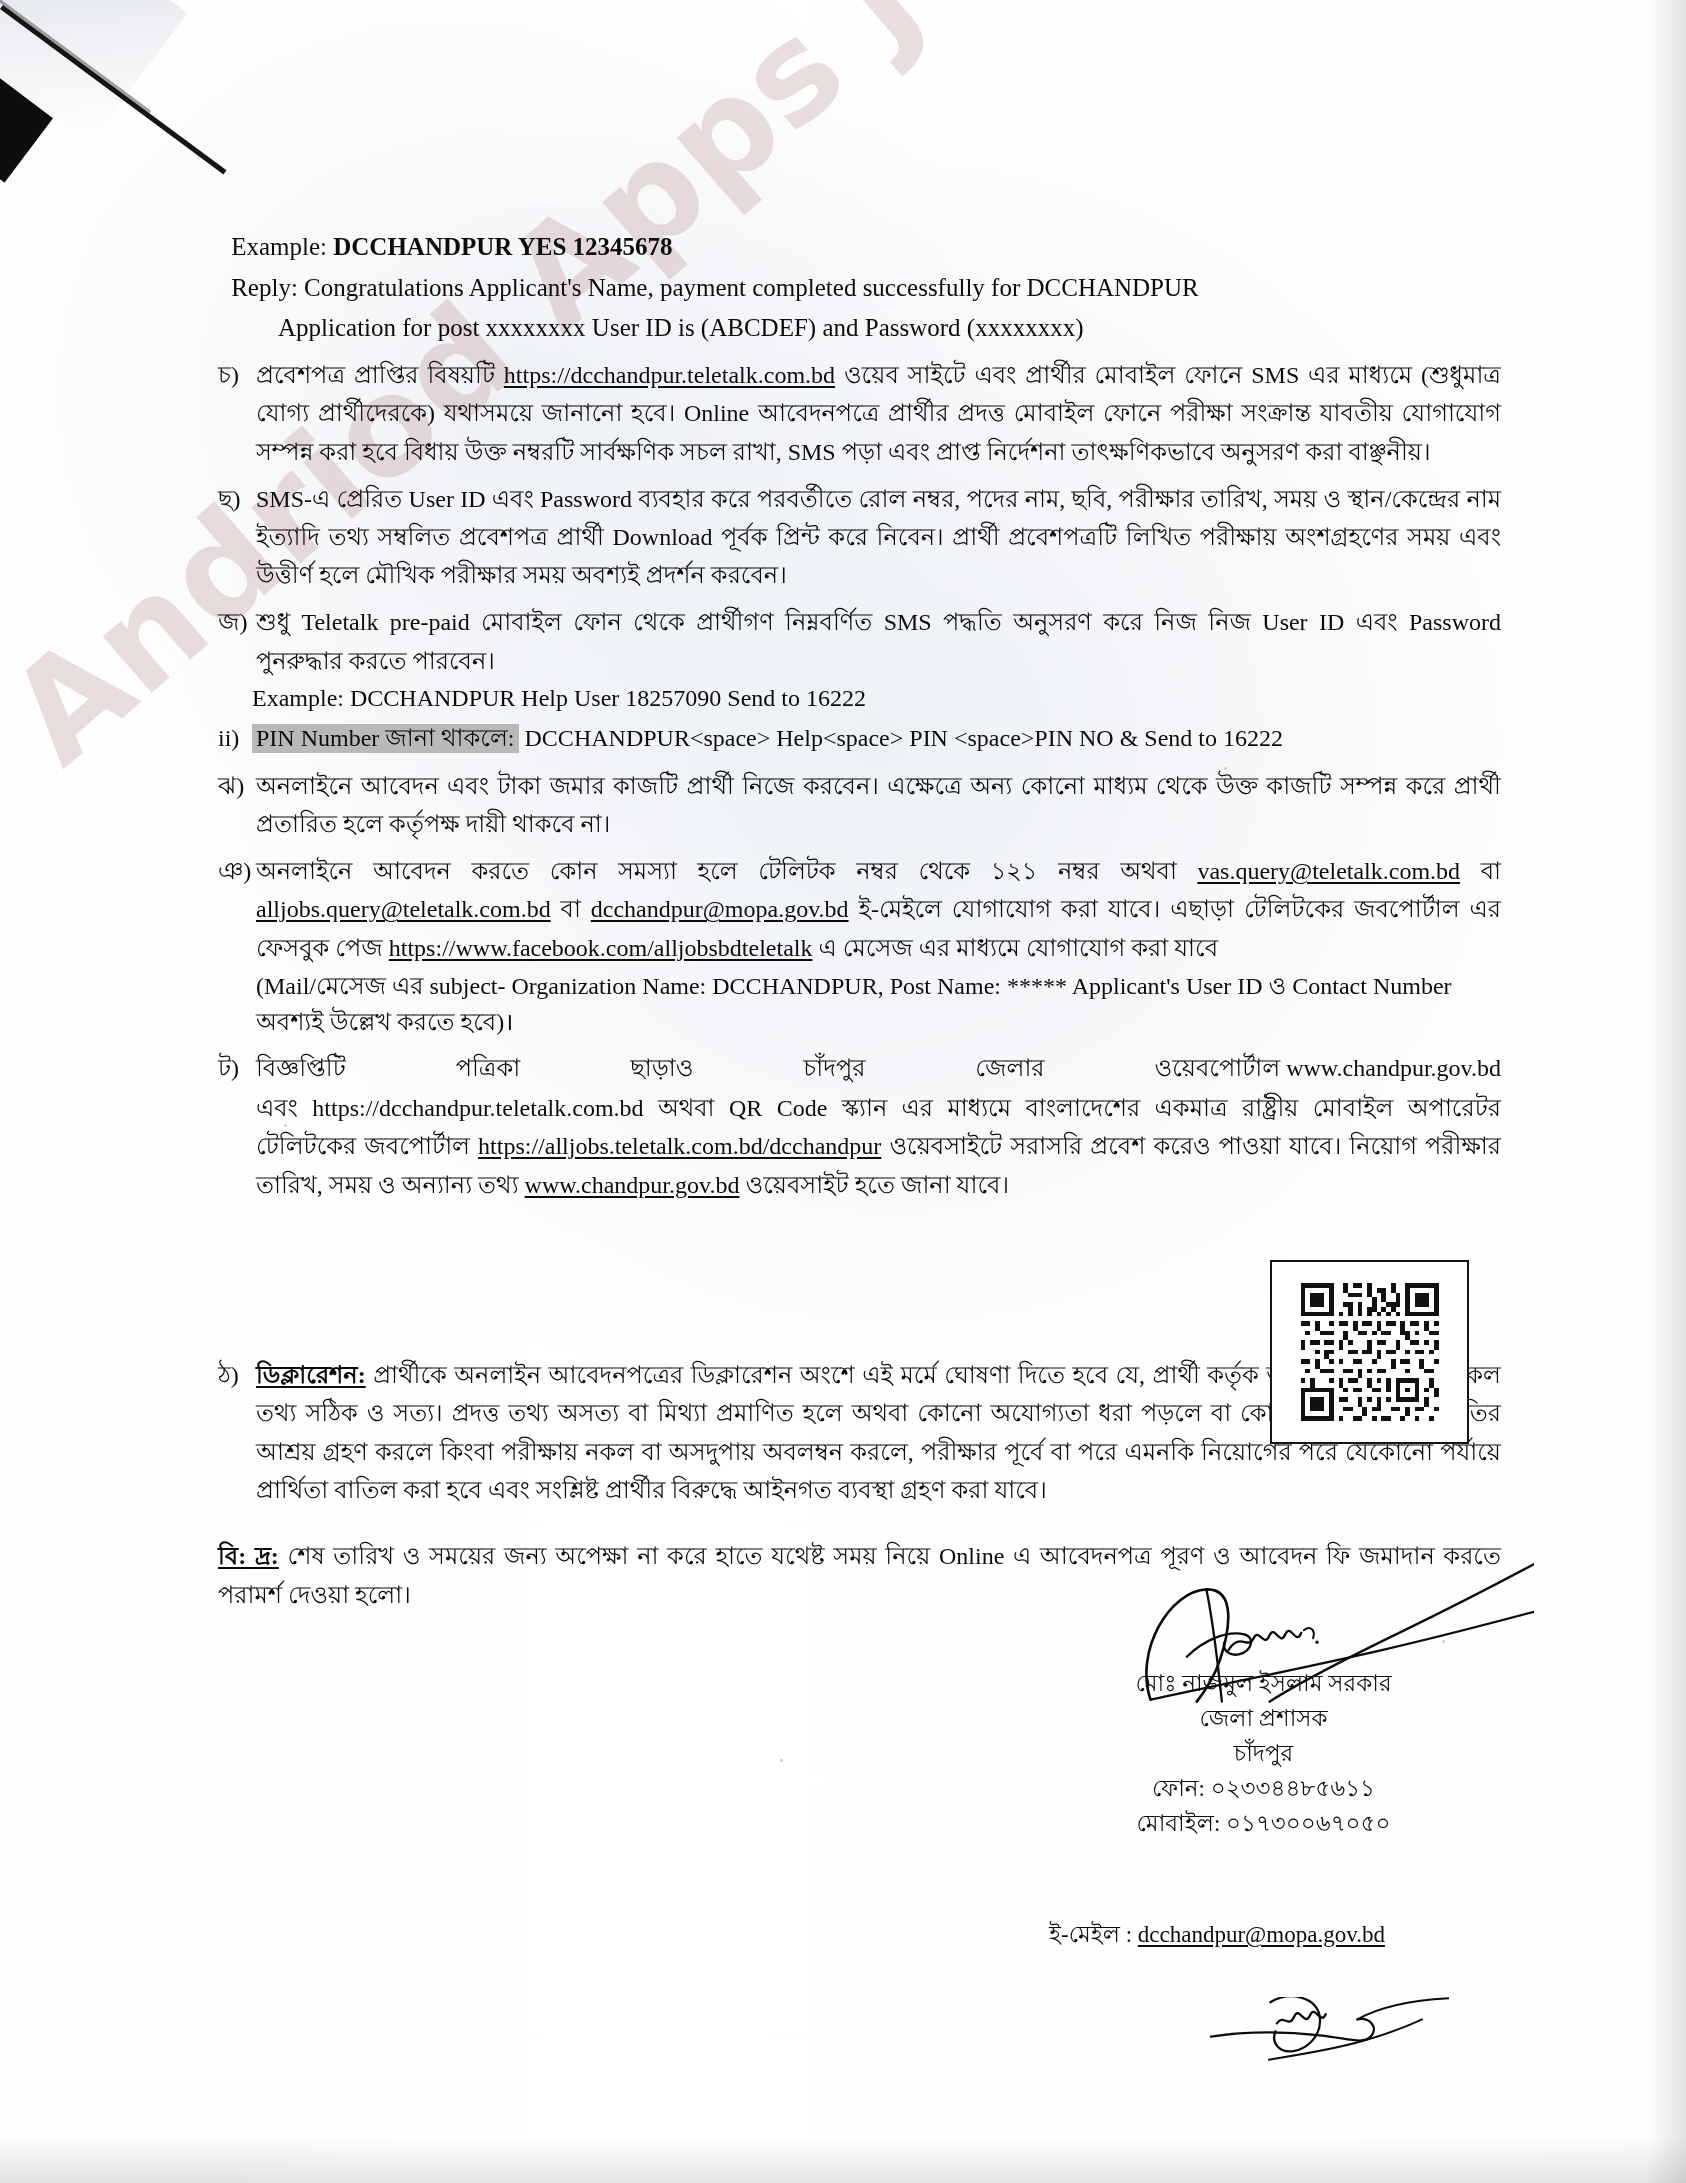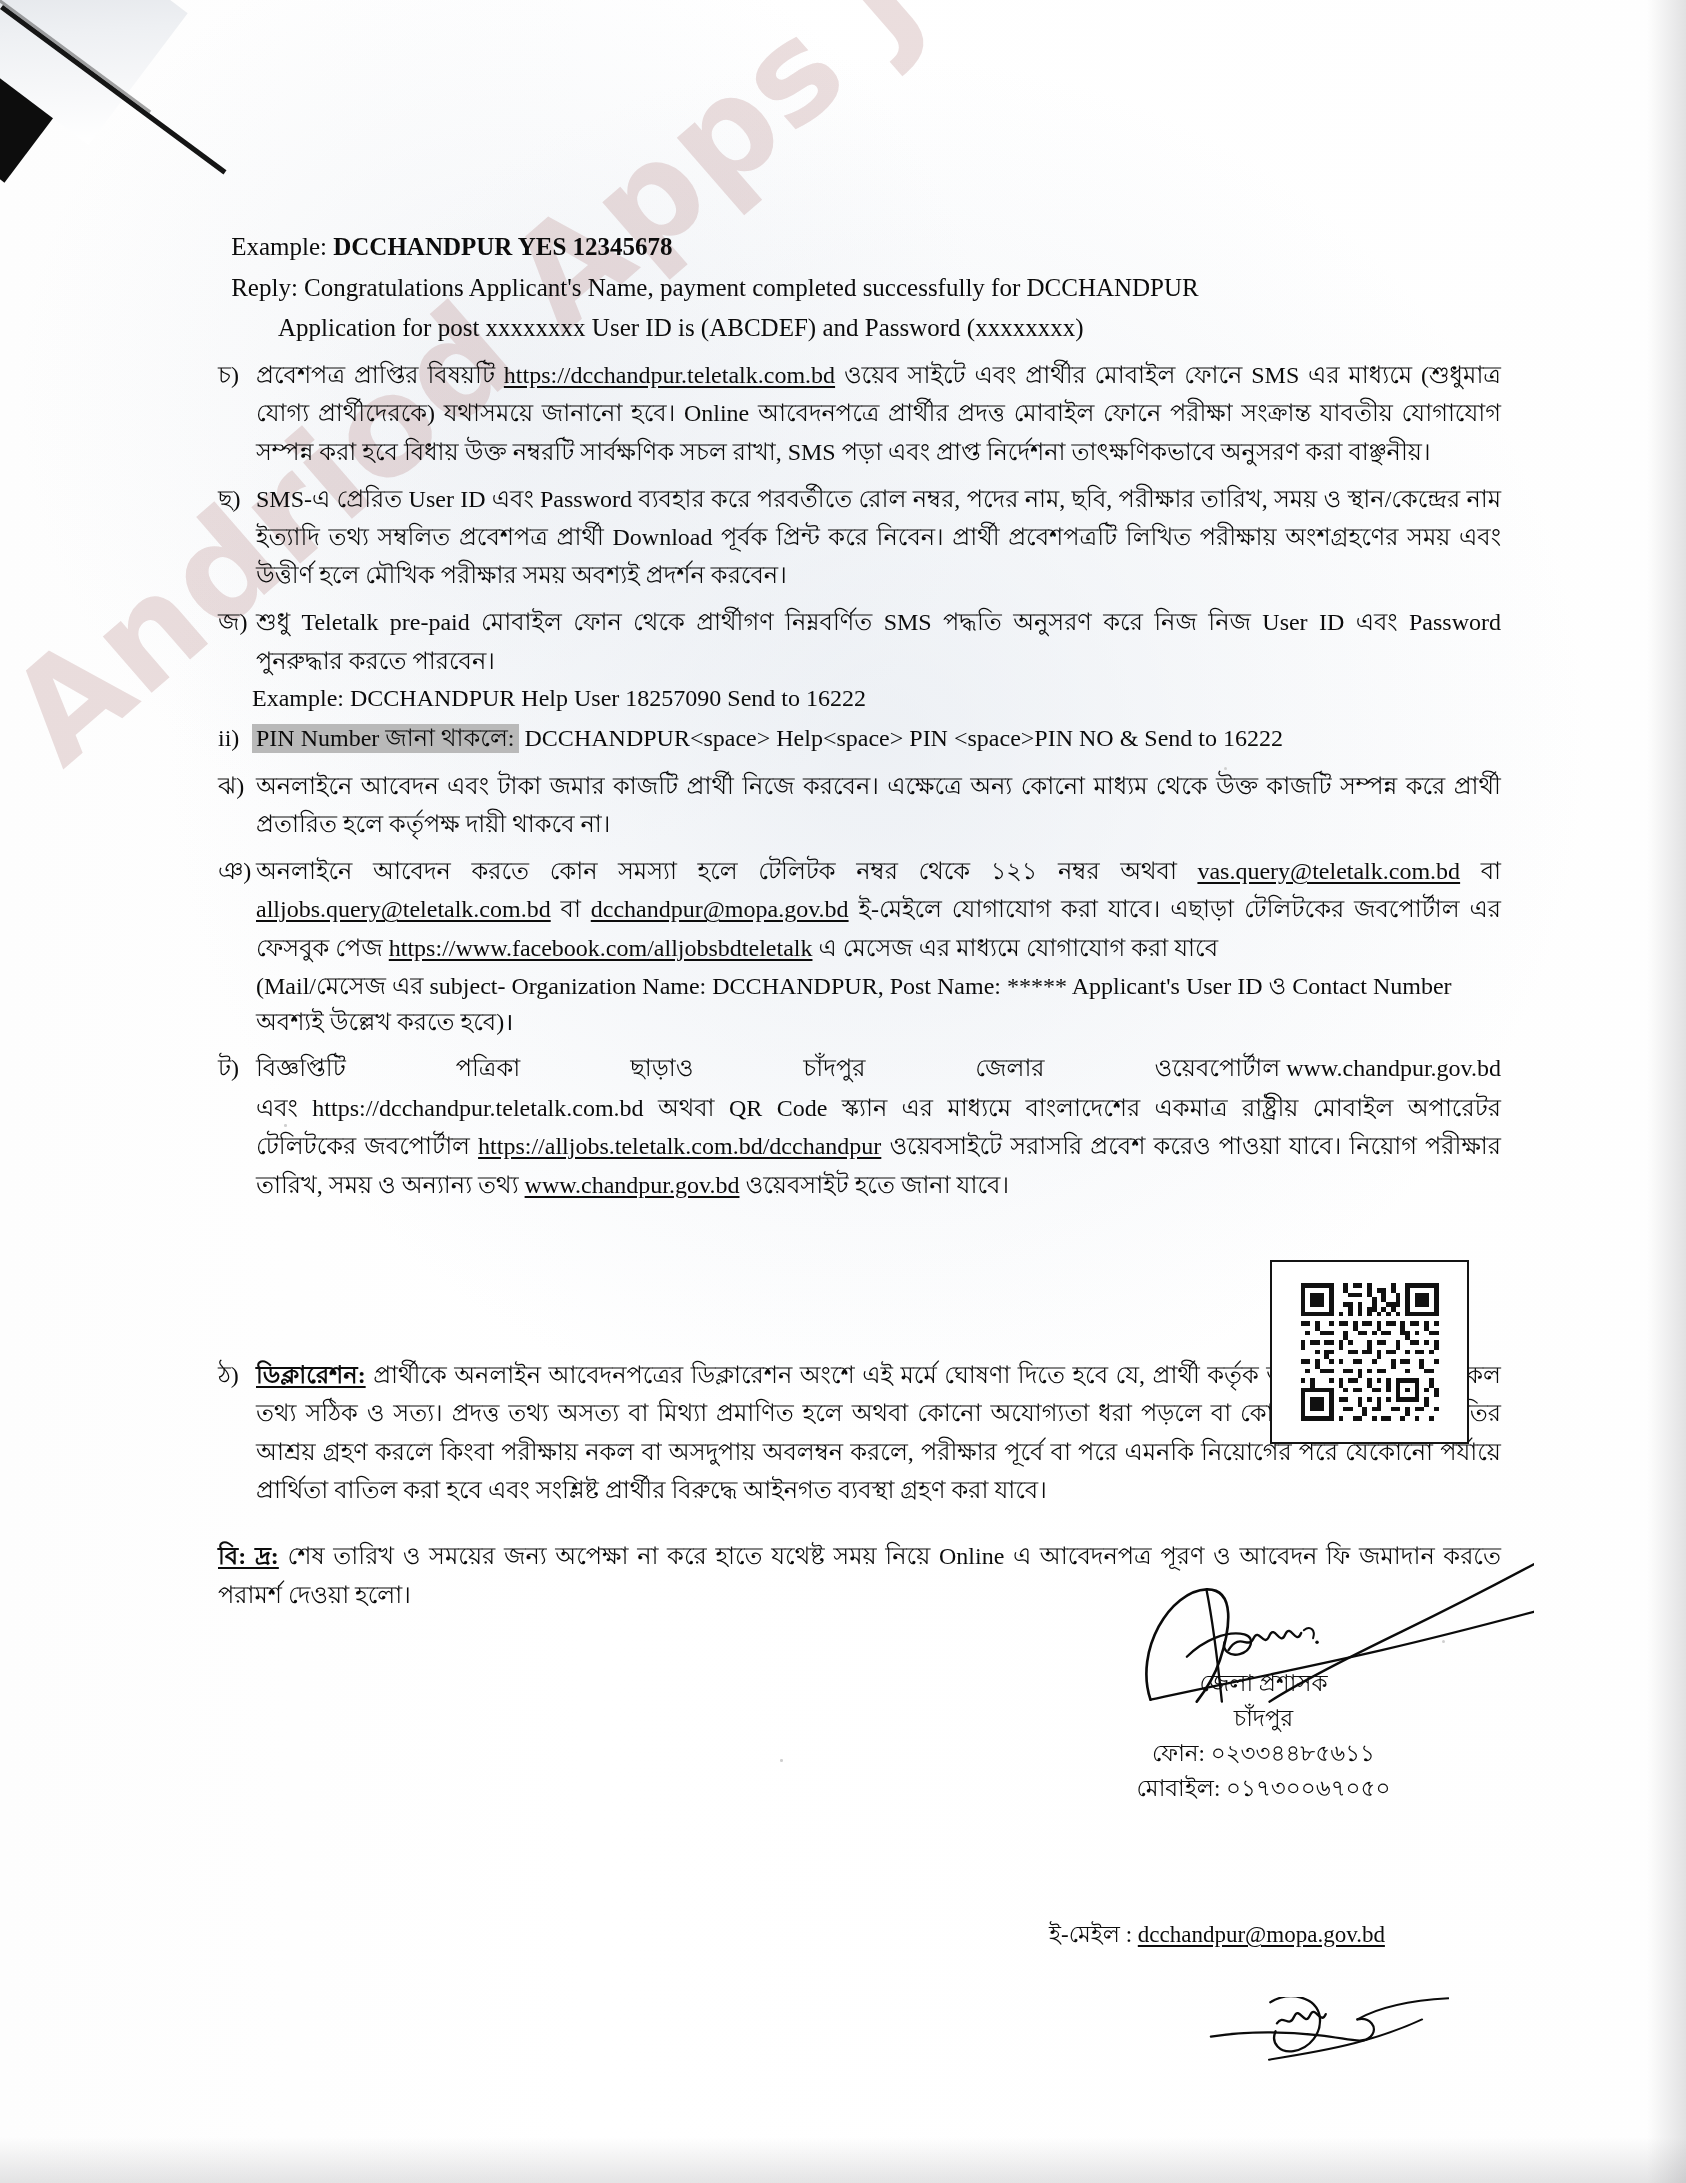--- a/index.html
+++ b/index.html
@@ -436,20 +436,21 @@
       <path d="M175 160 C200 135 235 120 262 126 C280 131 272 152 255 156 C240 160 228 150 232 138" stroke-width="3.5"></path>
       <path d="M238 150 C255 122 268 150 276 132 C284 115 292 148 300 128 C308 110 316 146 324 126 C332 108 340 144 348 124" stroke-width="3.5"></path>
       <path d="M352 120 C362 112 370 120 366 132" stroke-width="3"></path>
       <circle cx="372" cy="138" r="2.6" fill="#0b0b0b" stroke="none"></circle>
       <path d="M120 225 C210 205 340 180 470 150 C560 129 640 108 700 92" stroke-width="3.5"></path>
       <path d="M700 20 C640 52 570 88 500 122 C430 156 350 196 300 228" stroke-width="3.5"></path>
     </g>
   </svg>
 
   <div class="sig-block">
+    <div class="sig-line bn">মোঃ নাজমুল ইসলাম সরকার</div>
     <div class="sig-line bn">জেলা প্রশাসক</div>
     <div class="sig-line bn">চাঁদপুর</div>
     <div class="sig-line bn">ফোন: ০২৩৩৪৪৮৫৬১১</div>
     <div class="sig-line bn">মোবাইল: ০১৭৩০০৬৭০৫০</div>
   </div>
 
   <div class="sig-email">
     <span class="bn">ই-মেইল :</span>
     <u class="lnk">dcchandpur@mopa.gov.bd</u>
   </div>

